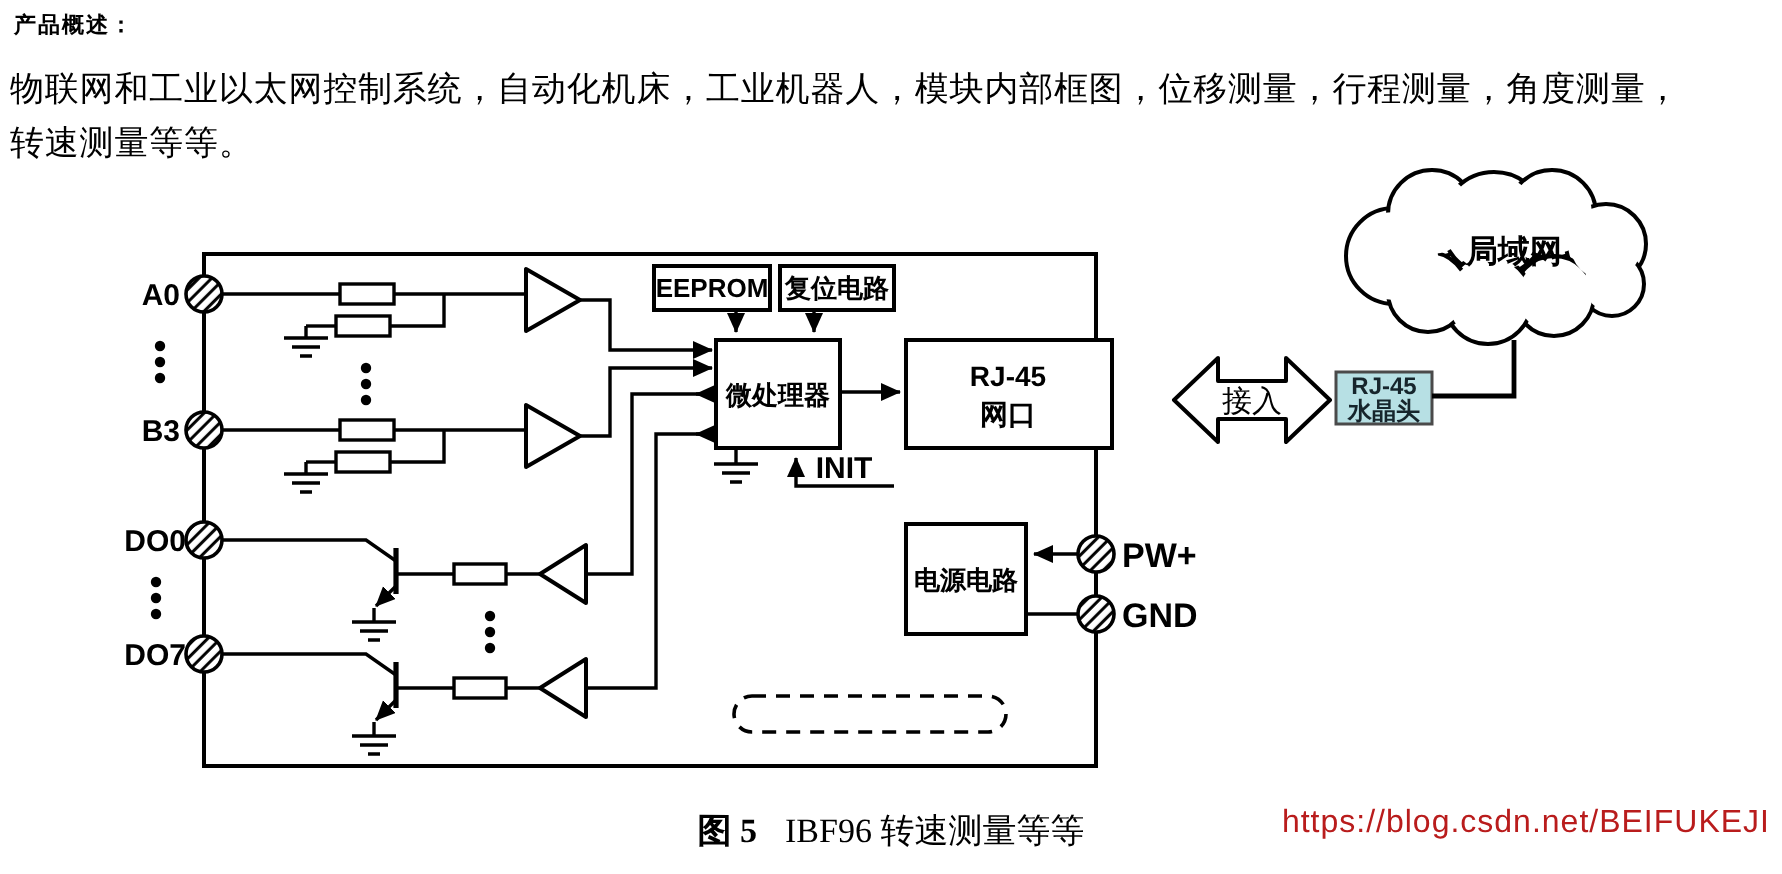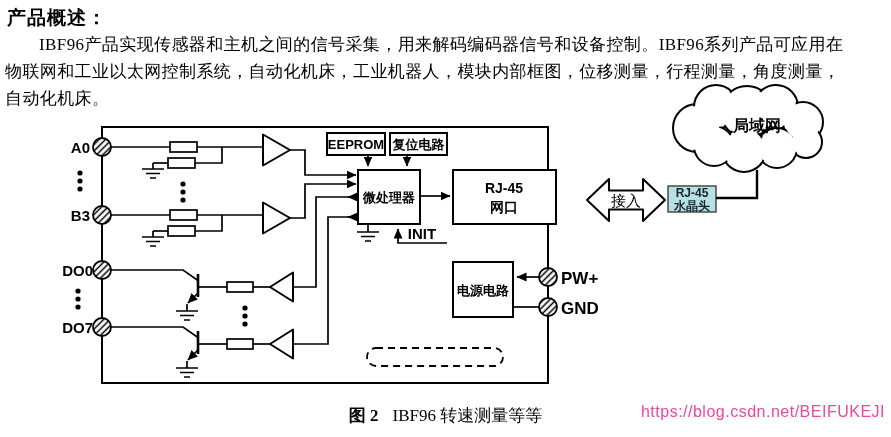--- a/index.html
+++ b/index.html
@@ -1,18 +1,18 @@
 <!DOCTYPE html>
 <html><head>
 <meta charset="utf-8">
 <style>
   html,body{margin:0;padding:0;background:#fff;}
   .page{position:relative;width:891px;height:437px;background:#fff;overflow:hidden;
         font-family:"Liberation Serif", serif;color:#000;}
-  .doc-heading{position:absolute;left:7px;top:5px;font-size:19px;font-weight:bold;letter-spacing:1px;}
+  .doc-heading{position:absolute;left:7px;top:5px;font-size:11px;font-weight:bold;letter-spacing:1px;}
   .doc-par{position:absolute;left:5px;top:31px;width:884px;font-size:17px;line-height:27px;letter-spacing:0.4px;}
   .doc-par .line{white-space:nowrap;}
   .doc-par .line.indent{padding-left:34px;}
   svg.diagram{position:absolute;left:0;top:0;}
   svg text{font-family:"Liberation Sans", sans-serif;}
   .lbl{font-weight:bold;font-size:15px;}
   .lbl-big{font-weight:bold;font-size:17px;}
   .boxlbl{font-weight:bold;font-size:13px;}
   .boxlbl14{font-weight:bold;font-size:14px;}
   .plublbl{font-weight:bold;font-size:12px;fill:#16252c;}
@@ -24,23 +24,22 @@
              font-size:16px;letter-spacing:0.5px;}
 </style>
 </head>
 <body>
 
 <div class="page">
 
   <div class="doc-heading">产品概述：</div>
 
   <div class="doc-par">
-    <div class="line indent">IBF96产品实现传感器和主机之间的信号采集，用来解码编码器信号和设备控制。IBF96系列产品可应用在</div>
     <div class="line">物联网和工业以太网控制系统，自动化机床，工业机器人，模块内部框图，位移测量，行程测量，角度测量，</div>
-    <div class="line">自动化机床。</div>
+    <div class="line">转速测量等等。</div>
   </div>
 
   <svg class="diagram" width="891" height="437" viewBox="0 0 891 437">
     <defs>
       <marker id="ah" markerWidth="11" markerHeight="10" refX="9.5" refY="4.5" orient="auto" markerUnits="userSpaceOnUse">
         <path d="M0,0 L10,4.5 L0,9 Z" fill="#000"></path>
       </marker>
       <pattern id="hatch" width="4.5" height="4.5" patternUnits="userSpaceOnUse" patternTransform="rotate(-45)">
         <rect width="4.5" height="4.5" fill="#ffffff"></rect>
         <path d="M0,2.2 H4.5" stroke="#000" stroke-width="1.5"></path>
@@ -195,18 +194,18 @@
         <circle cx="806" cy="142" r="14"></circle>
         <circle cx="777" cy="148" r="18"></circle>
         <circle cx="744" cy="150" r="20"></circle>
         <circle cx="714" cy="146" r="18"></circle>
       </g>
       <text class="cloudlbl" x="757" y="131" text-anchor="middle">局域网</text>
     </g>
   </svg>
 
   <div class="caption">
-    <span class="fig">图 2</span><span>IBF96 转速测量等等</span>
+    <span class="fig">图 5</span><span>IBF96 转速测量等等</span>
   </div>
 
-  <div class="watermark" style="color: #ec4899;">https://blog.csdn.net/BEIFUKEJI</div>
+  <div class="watermark" style="color: #b91c1c;">https://blog.csdn.net/BEIFUKEJI</div>
 
 </div>
 
 </body></html>

